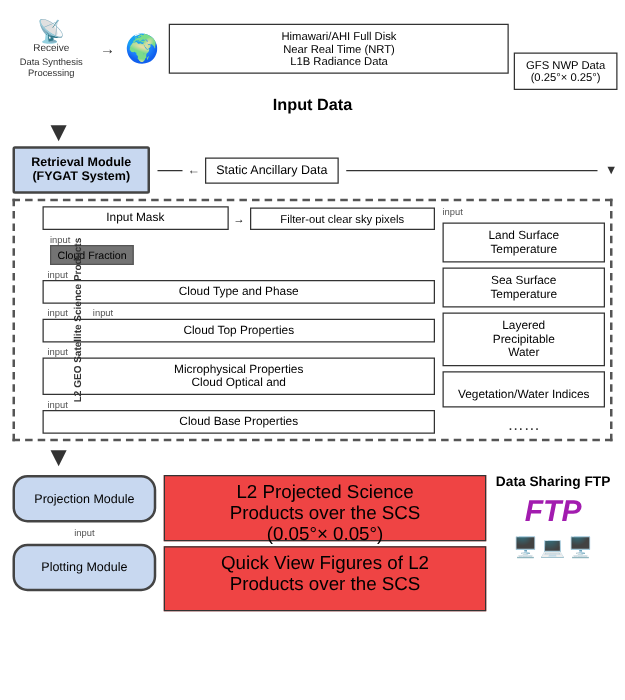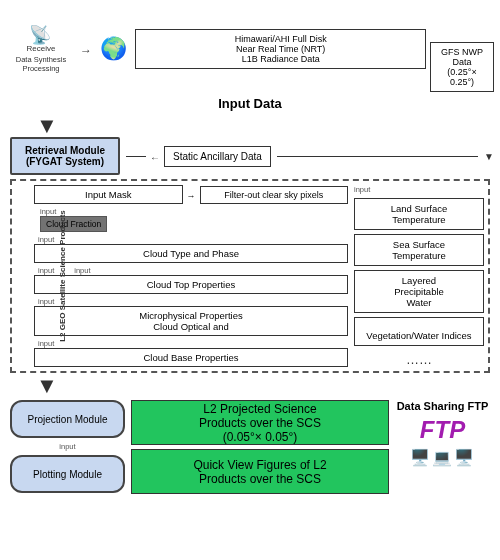--- a/index.html
+++ b/index.html
@@ -62,21 +62,21 @@
     .globe-icon {
       font-size: 22px;
       margin: 0 4px;
     }
 
     .gfs-box {
       border: 1px solid #333;
       padding: 4px 6px;
       text-align: center;
       font-size: 9px;
-      width: 64px;
+      width: 83px;
       margin-top: 36px;
     }
 
     .input-data-label {
       text-align: center;
       font-weight: bold;
       font-size: 13px;
       margin-bottom: 4px;
     }
 
@@ -208,26 +208,26 @@
     .bottom-middle {
       display: flex;
       flex-direction: column;
       gap: 4px;
       flex: 1;
     }
 
     .bottom-info-box {
       border: 1px solid #333;
       padding: 4px 5px;
-      font-size: 12px;
-      text-align: center;
-      background: #22c55e;
+      font-size: 15px;
+      text-align: center;
+      background: #ef4444;
       flex: 1;
       display: flex;
-      align-items: center;
+      align-items: flex-start;
       justify-content: center;
       min-height: 35px;
     }
 
     .bottom-right {
       display: flex;
       flex-direction: column;
       align-items: center;
       width: 95px;
       gap: 4px;

